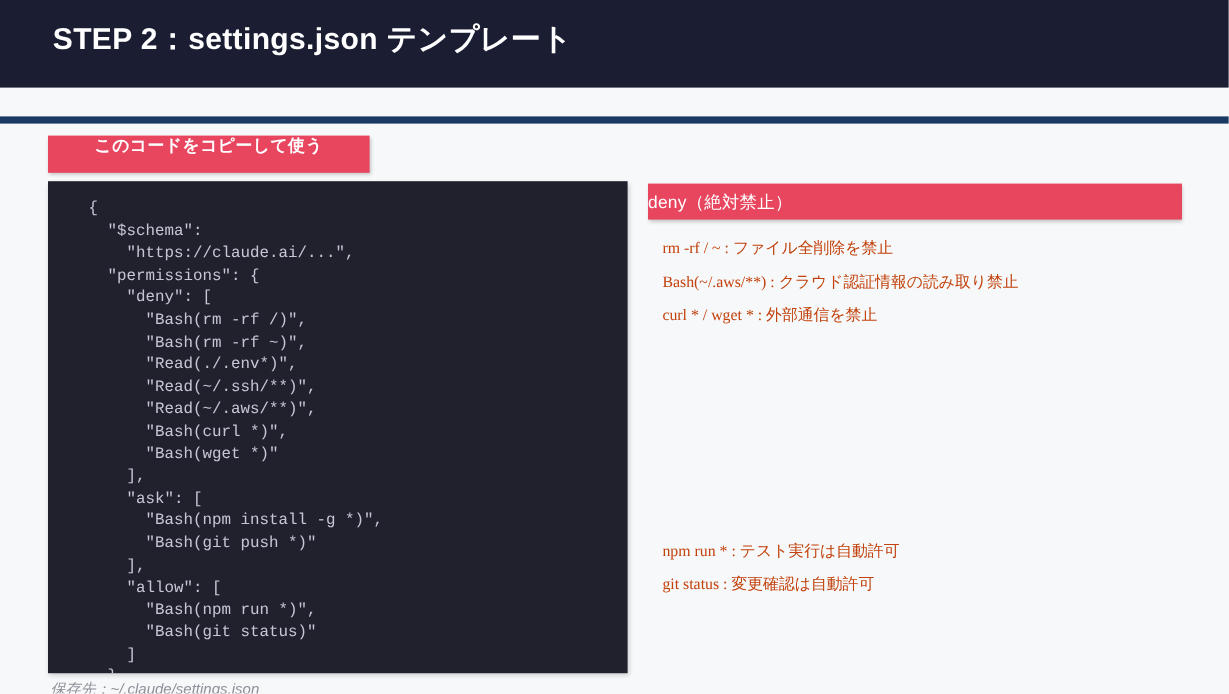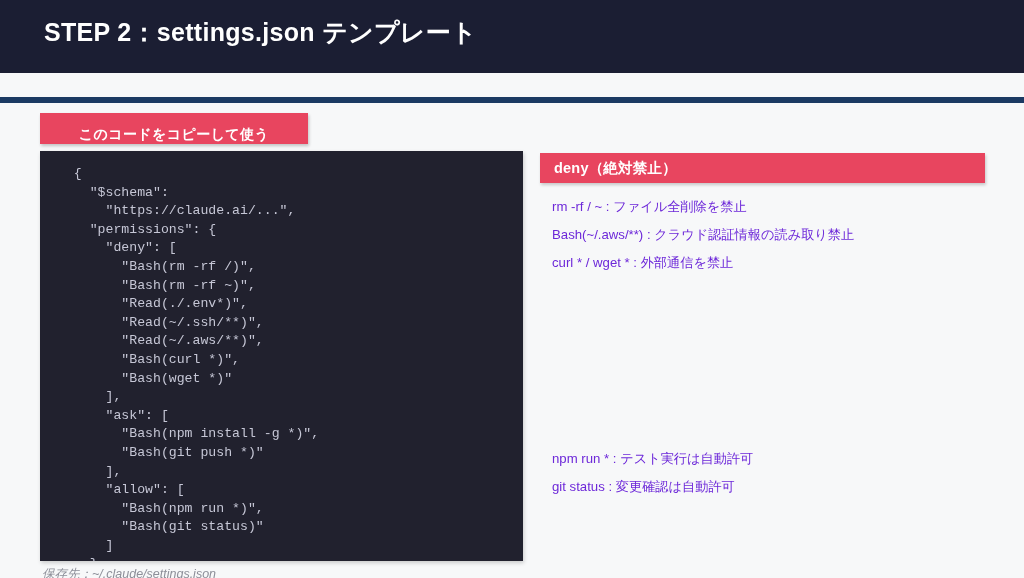--- a/index.html
+++ b/index.html
@@ -44,21 +44,21 @@
   
   .ribbon {
     position: absolute;
     left: 40px;
     top: 113px;
     width: 268px;
     height: 31px;
     background: #e8455f;
     box-shadow: 1px 2px 3px rgba(0,0,0,.22);
     display: flex;
-    align-items: flex-end;
+    align-items: flex-start;
     justify-content: center;
   }
   .ribbon span {
     color: #ffffff;
     font-size: 14px;
     font-weight: bold;
     letter-spacing: .4px;
   }
 
   
@@ -96,37 +96,37 @@
   
   .panel {
     position: absolute;
     left: 540px;
     width: 445px;
   }
   .panel-header {
     height: 30px;
     display: flex;
     align-items: center;
-    padding-left: 14px;
     box-sizing: border-box;
     box-shadow: 1px 2px 3px rgba(0,0,0,.2);
     color: #ffffff;
     font-size: 14.5px;
-    font-weight: bold;
+    font-weight: normal;
     letter-spacing: .2px;
   }
   .panel-items {
     padding-top: 9px;
   }
   .panel-item {
     font-size: 13.2px;
-    color: #6d28d9;
+    color: #c2410c;
     line-height: 15px;
     padding: 6.5px 4px 6.5px 12px;
     white-space: nowrap;
+    font-family: Liberation Serif, serif;
   }
 </style>
 </head>
 <body>
 
 <div class="titlebar" style="background: rgb(27, 30, 51);">
   <div class="title-text">STEP 2：settings.json テンプレート</div>
 </div>
 <div class="titlebar-accent" style="background: rgb(27, 58, 99);"></div>
 

